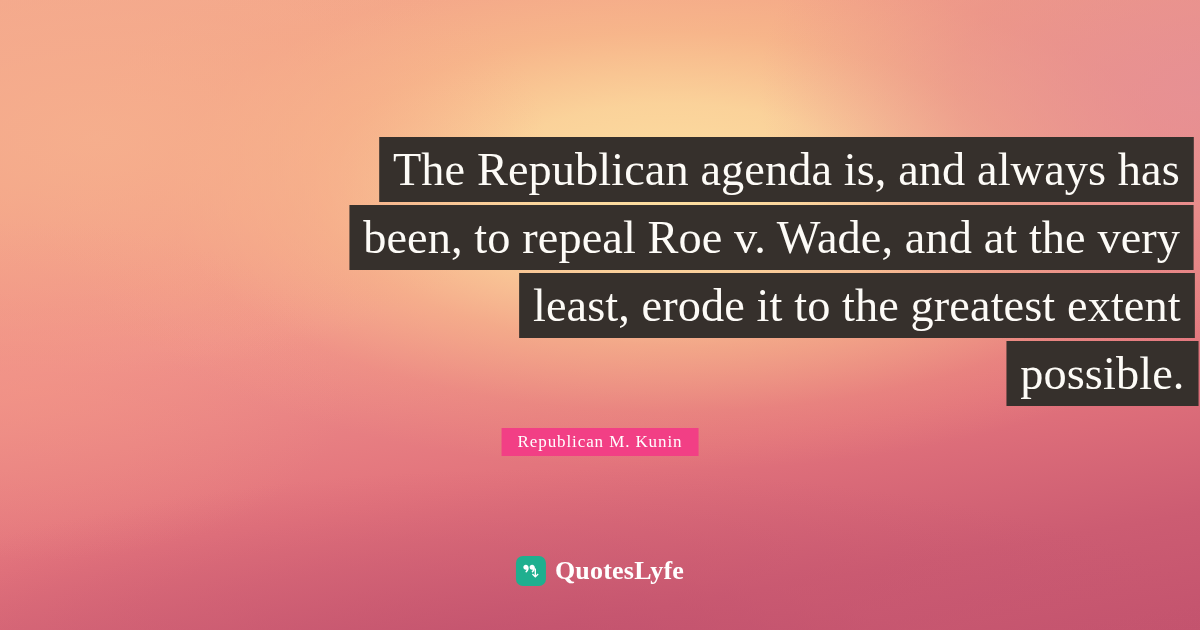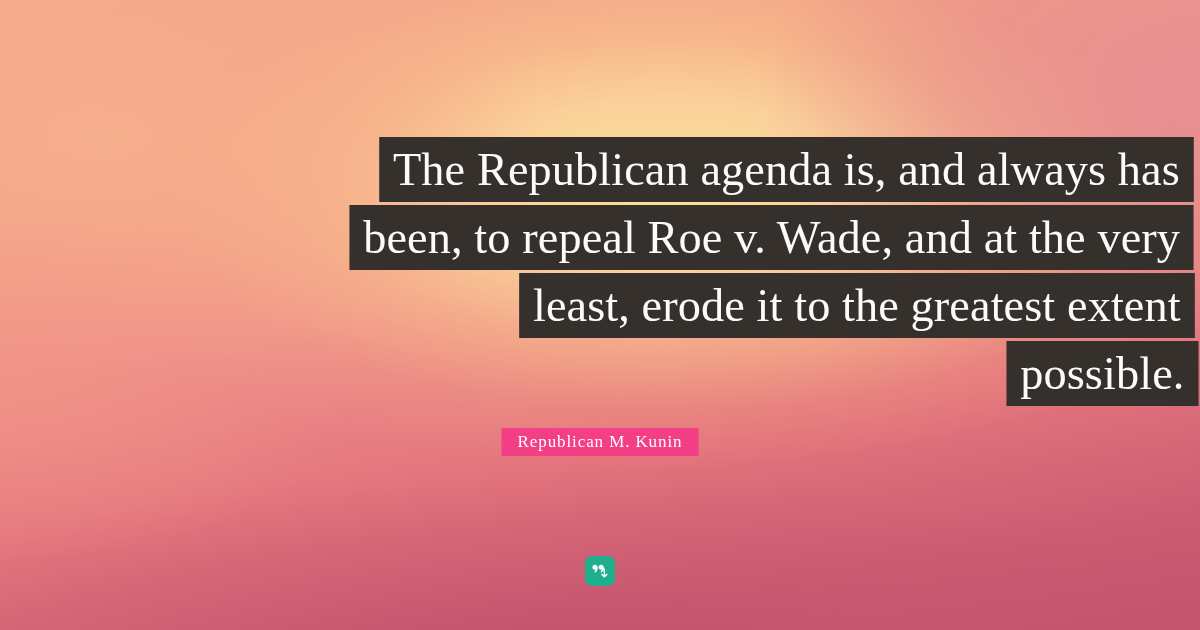--- a/index.html
+++ b/index.html
@@ -168,15 +168,16 @@
   <div id="author-badge">Republican M. Kunin</div>
 
   <div id="brand">
     <span id="brand-icon">
       <svg width="22" height="22" viewBox="0 0 24 24" aria-hidden="true">
         <path d="M6.4 5.2c-1.5 0-2.7 1.2-2.7 2.7s1.2 2.7 2.7 2.7c.35 0 .68-.07.98-.19-.18.9-.72 1.6-1.5 2.05l.78 1.35c1.85-1.0 2.9-2.82 2.9-5.05 0-2.02-1.3-3.56-3.16-3.56z" fill="#ffffff"></path>
         <path d="M13.2 5.2c-1.5 0-2.7 1.2-2.7 2.7s1.2 2.7 2.7 2.7c.35 0 .68-.07.98-.19-.18.9-.72 1.6-1.5 2.05l.78 1.35c1.85-1.0 2.9-2.82 2.9-5.05 0-2.02-1.3-3.56-3.16-3.56z" fill="#ffffff"></path>
         <path d="M16.0 9.4v7.1l-1.85-1.85-1.05 1.05 3.65 3.65 3.65-3.65-1.05-1.05-1.85 1.85V9.4z" fill="#ffffff"></path>
       </svg>
     </span>
+    <span id="brand-name">QuotesLyfe</span>
   </div>
 
 </div>
 
 </body></html>

